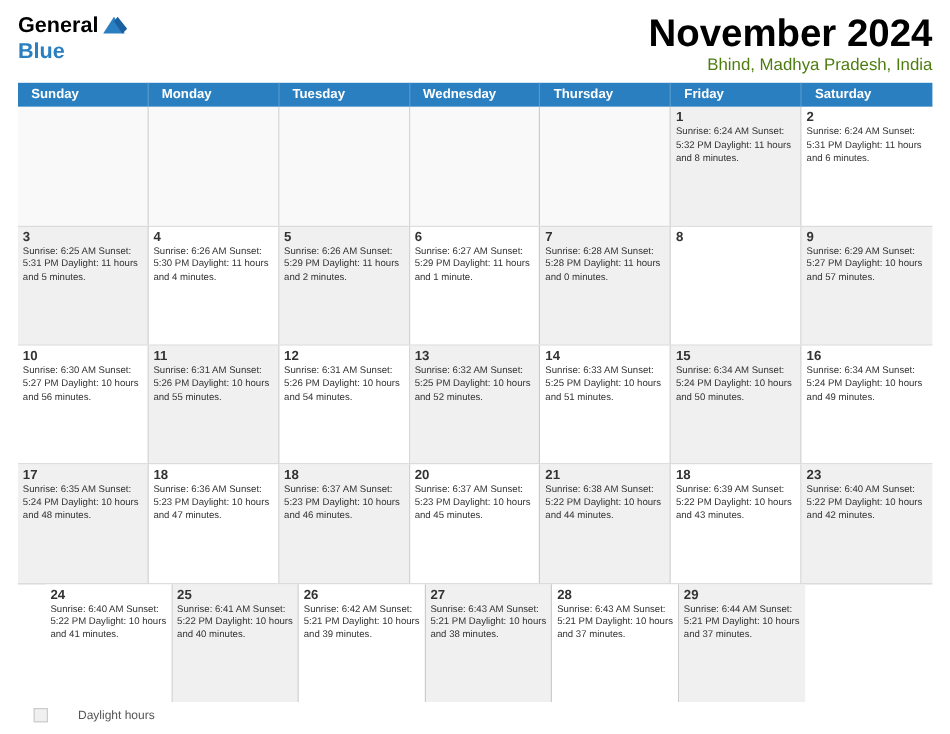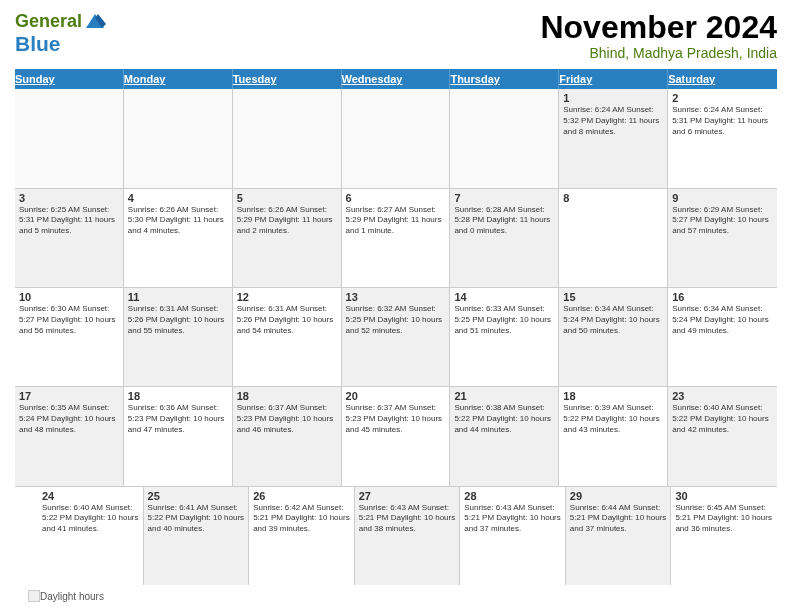--- a/index.html
+++ b/index.html
@@ -28,24 +28,24 @@
       flex-direction: column;
       align-items: flex-start;
     }
     .logo-text {
       display: flex;
       align-items: center;
     }
     .logo-general {
       font-size: 18px;
       font-weight: bold;
-      color: #4d7c0f;
+      color: #000000;
     }
     .logo-blue {
-      font-size: 21px;
+      font-size: 18px;
       font-weight: bold;
       color: #2a7fc1;
     }
     .logo-icon {
       width: 22px;
       height: 22px;
       margin-left: 2px;
     }
     .title-section {
       text-align: right;
@@ -67,24 +67,23 @@
     }
     .cal-header {
       display: grid;
       grid-template-columns: repeat(7, 1fr);
       background: #2a7fc1;
     }
     .cal-header-cell {
       color: #fff;
       font-size: 11px;
       font-weight: bold;
-      padding: 4px 0;
+      padding: 4px 11px;
       text-align: left;
       border-right: 1px solid #5599cc;
-      text-decoration: underline;
     }
     .cal-header-cell:last-child { border-right: none; }
     .cal-body {
       flex: 1;
       display: flex;
       flex-direction: column;
     }
     .cal-row {
       display: grid;
       grid-template-columns: repeat(7, 1fr);
@@ -111,21 +110,21 @@
       margin-bottom: 1px;
     }
     .day-detail {
       font-size: 8px;
       line-height: 1.35;
       color: #333;
     }
     .legend {
       display: flex;
       align-items: center;
-      gap: 0;
+      gap: 25px;
       margin-top: 5px;
       font-size: 10px;
       color: #555;
       padding-left: 13px;
     }
     .legend-box {
       width: 12px;
       height: 12px;
       background: #f0f0f0;
       border: 1px solid #ccc;
@@ -371,27 +370,20 @@
 Daylight: 10 hours
 and 37 minutes.</div>
           </div>
           <div class="cal-cell shaded">
             <span class="day-num">29</span>
             <div class="day-detail">Sunrise: 6:44 AM
 Sunset: 5:21 PM
 Daylight: 10 hours
 and 37 minutes.</div>
           </div>
-          <div class="cal-cell">
-            <span class="day-num">30</span>
-            <div class="day-detail">Sunrise: 6:45 AM
-Sunset: 5:21 PM
-Daylight: 10 hours
-and 36 minutes.</div>
-          </div>
         </div>
       </div>
   </div>
 
   <div class="legend">
     <span class="legend-box"></span>
     <span class="legend-text">Daylight hours</span>
   </div>
 </div>
 

